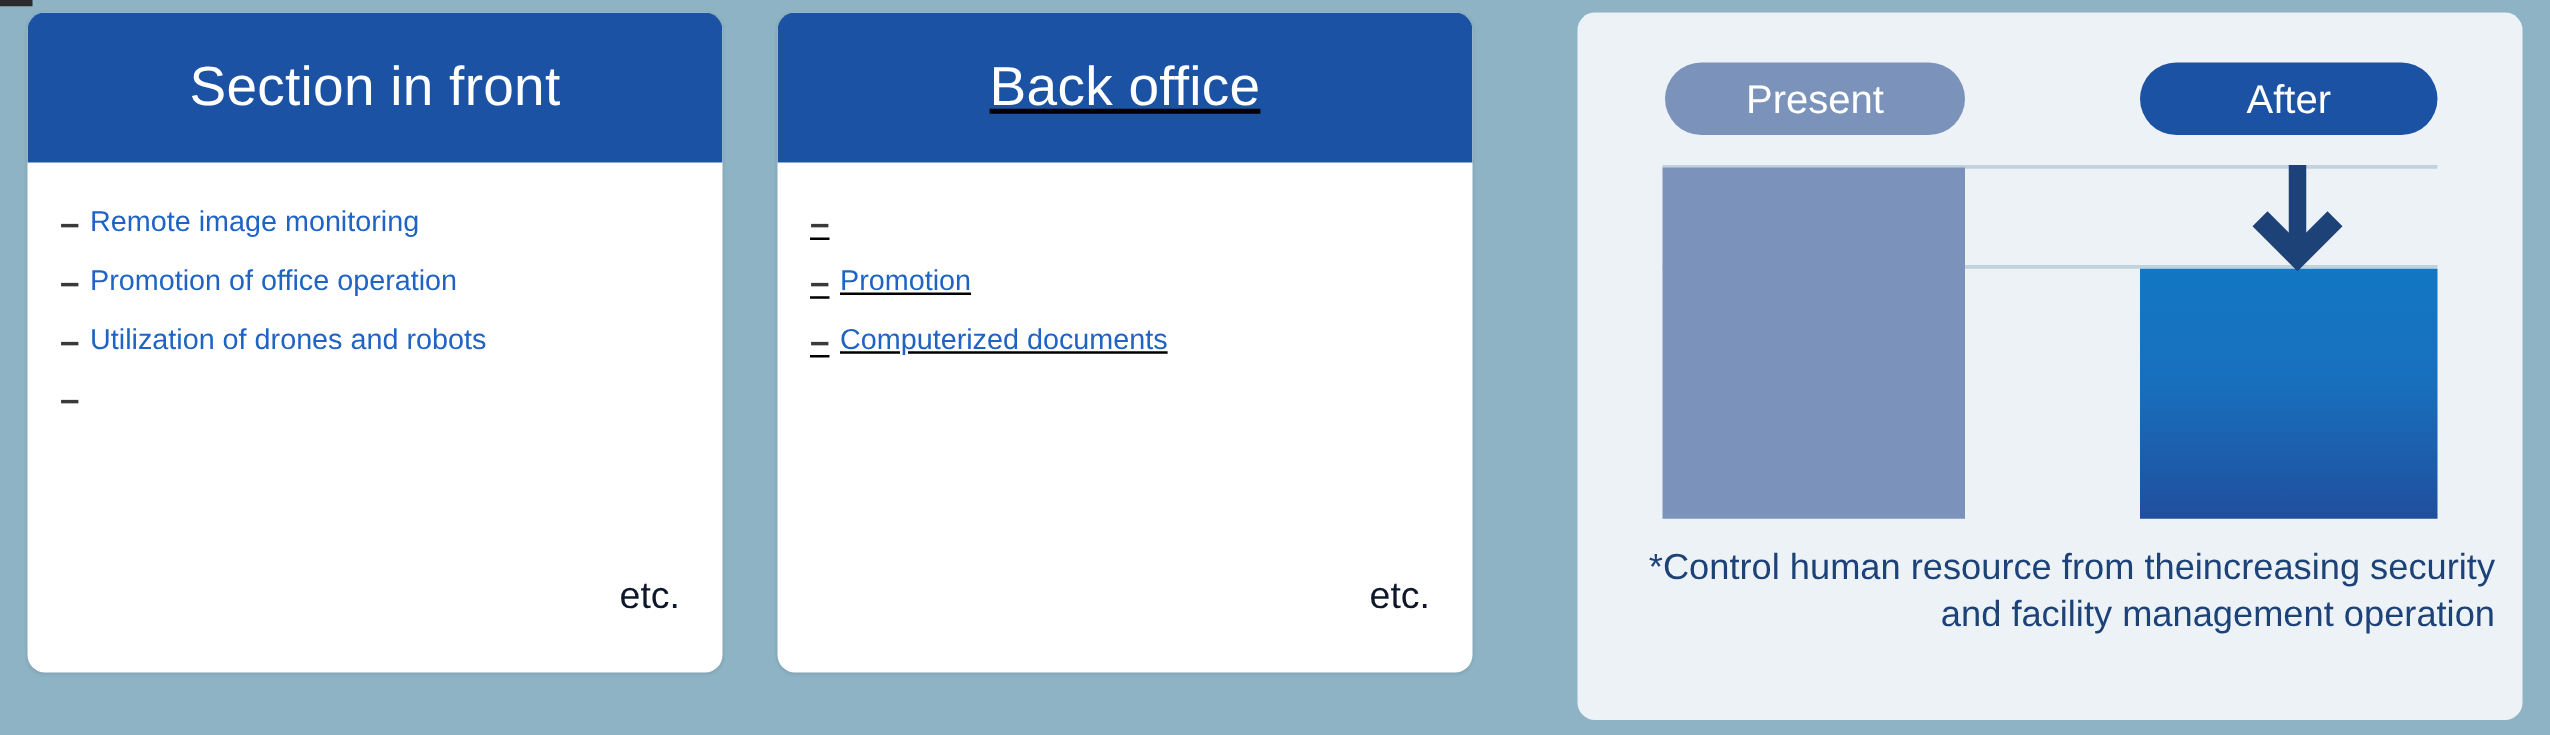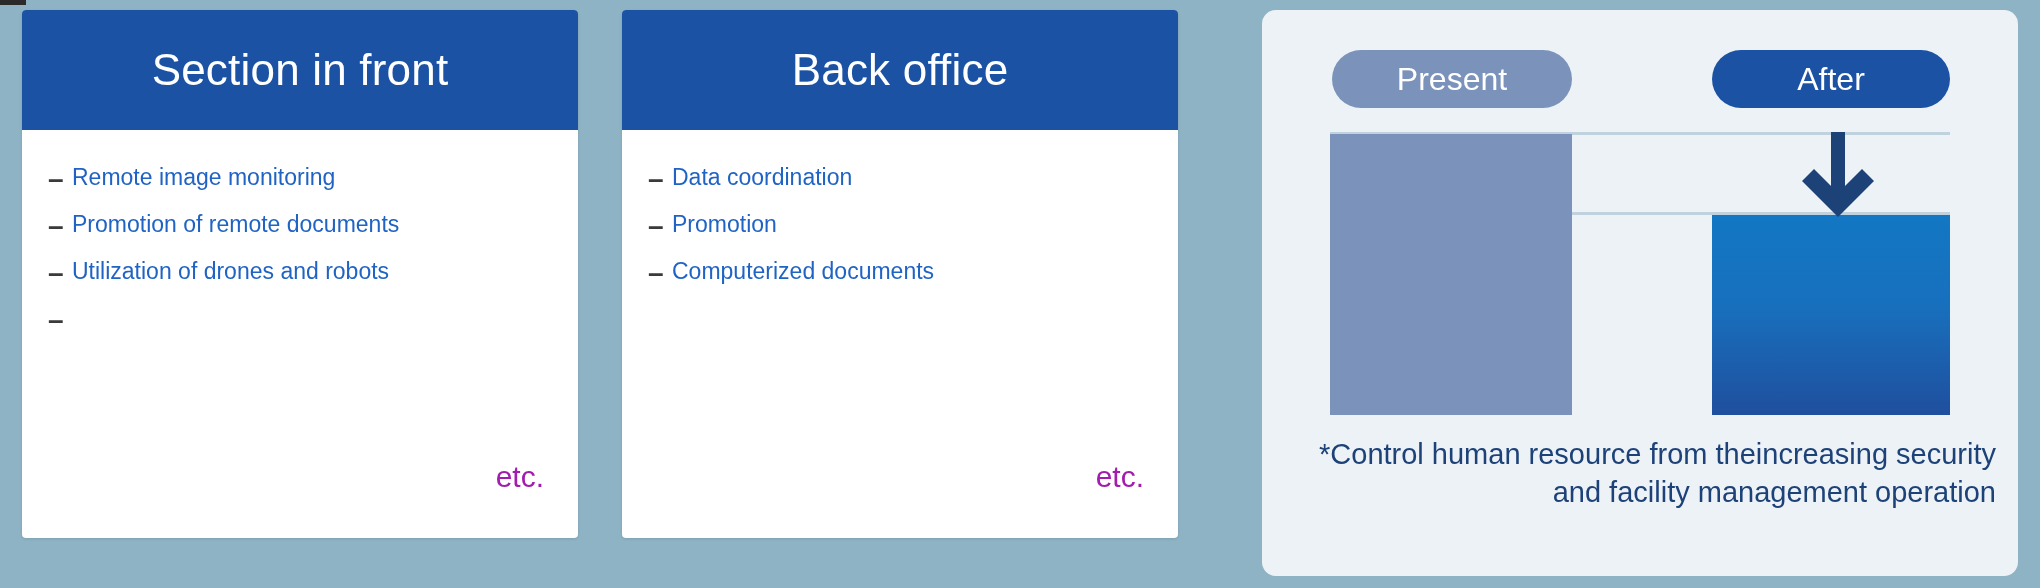--- a/index.html
+++ b/index.html
@@ -28,21 +28,21 @@
     position: absolute;
     left: 0; top: 0;
     width: 2040px;
     height: 588px;
   }
 
   
   .card {
     position: absolute;
     background: #ffffff;
-    border-radius: 4px;
+    border-radius: 14px;
     overflow: hidden;
     box-shadow: 0 1px 3px rgba(0,0,0,0.10);
   }
   .card-header {
     height: 120px;
     background: #1c52a3;
     display: flex;
     align-items: center;
     justify-content: center;
   }
@@ -79,27 +79,27 @@
   .bullet-text {
     color: #1f63c4;
     font-size: 23px;
     line-height: 38px;
     font-weight: 400;
   }
   .etc {
     position: absolute;
     right: 34px;
     bottom: 46px;
-    color: #a21caf;
+    color: #0f172a;
     font-size: 30px;
     line-height: 1;
   }
 
   #card-front { left: 22px;  top: 10px;  width: 556px; height: 528px; }
-  #card-back  { left: 622px; top: 10px;  width: 556px; height: 528px; }
+  #card-back  { left: 622px; top: 10px;  width: 556px; height: 528px; text-decoration: underline; }
 
   
   #panel-right {
     position: absolute;
     left: 1262px;
     top: 10px;
     width: 756px;
     height: 566px;
     background: #edf2f7;
     border-radius: 14px;
@@ -186,21 +186,21 @@
       <div class="card-title">Section in front</div>
     </div>
     <div class="card-body">
       <ul class="bullets">
         <li class="bullet">
           <span class="bullet-dash">–</span>
           <span class="bullet-text">Remote image monitoring</span>
         </li>
         <li class="bullet">
           <span class="bullet-dash">–</span>
-          <span class="bullet-text">Promotion of remote documents</span>
+          <span class="bullet-text">Promotion of office operation</span>
         </li>
         <li class="bullet">
           <span class="bullet-dash">–</span>
           <span class="bullet-text">Utilization of drones and robots</span>
         </li>
         <li class="bullet">
           <span class="bullet-dash">–</span>
         </li>
       </ul>
       <div class="etc">etc.</div>
@@ -208,21 +208,20 @@
   </div>
 
   <div class="card" id="card-back">
     <div class="card-header">
       <div class="card-title">Back office</div>
     </div>
     <div class="card-body">
       <ul class="bullets">
         <li class="bullet">
           <span class="bullet-dash">–</span>
-          <span class="bullet-text">Data coordination</span>
         </li>
         <li class="bullet">
           <span class="bullet-dash">–</span>
           <span class="bullet-text">Promotion</span>
         </li>
         <li class="bullet">
           <span class="bullet-dash">–</span>
           <span class="bullet-text">Computerized documents</span>
         </li>
       </ul>

